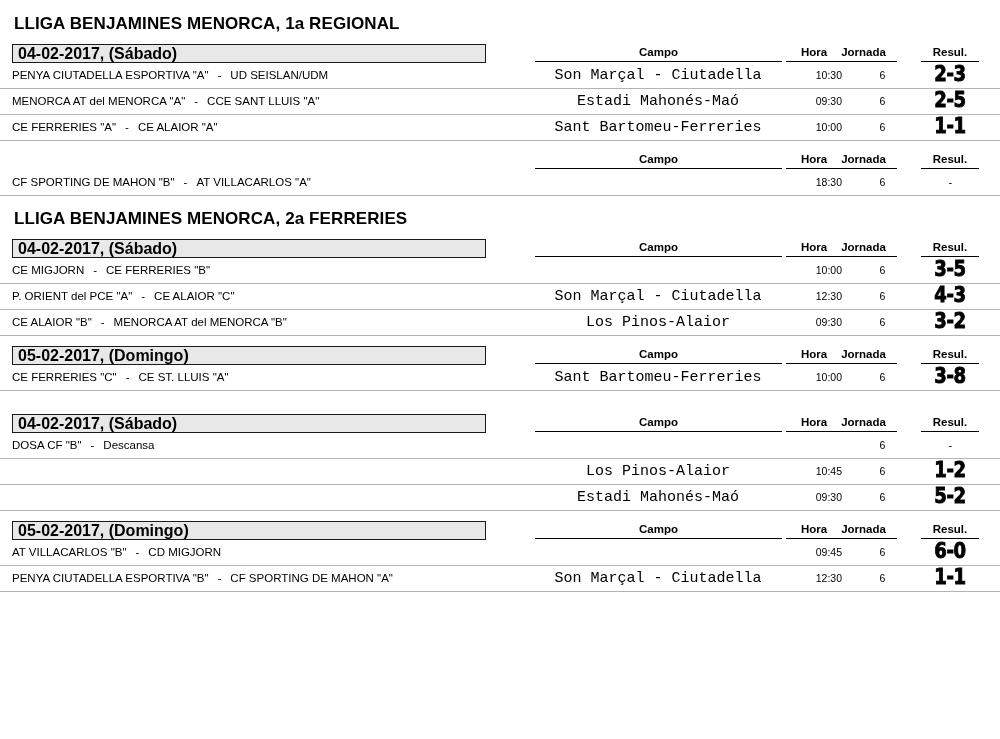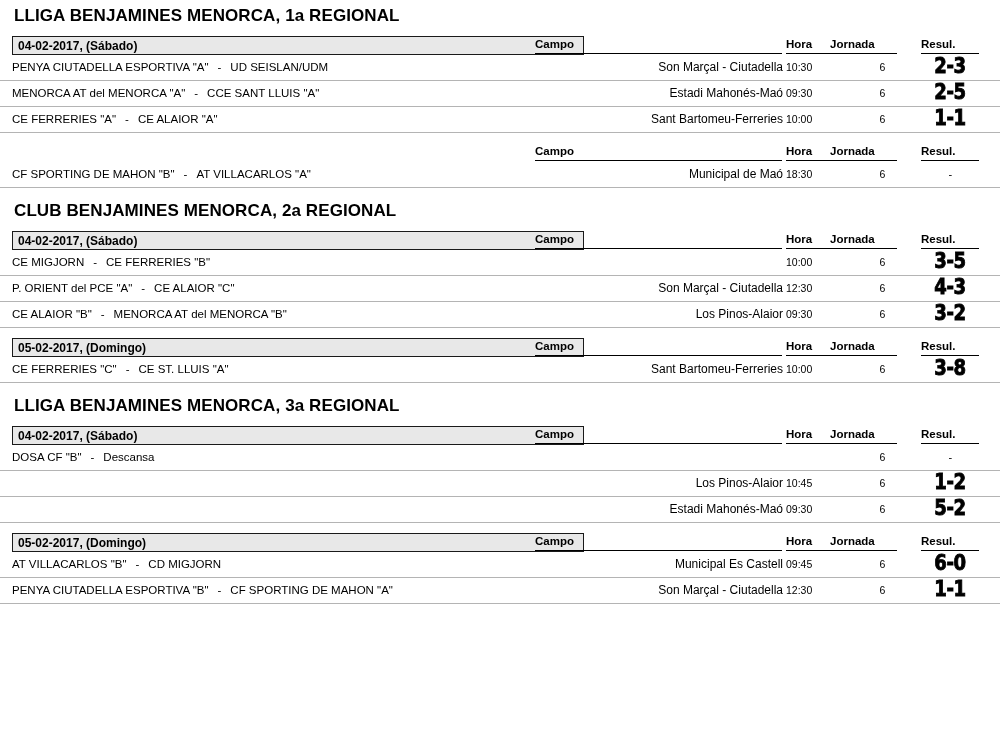--- a/index.html
+++ b/index.html
@@ -27,50 +27,51 @@
     font-size: 17px;
     font-weight: bold;
     letter-spacing: 0.1px;
     color: #000;
     margin: 0 0 0 14px;
     padding: 0;
     line-height: 20px;
     white-space: nowrap;
   }
   .league-block { margin-bottom: 0; }
-  .league-block.first { padding-top: 6px; }
+  .league-block.first { padding-top: 14px; }
   .league-block.later { padding-top: 13px; }
 
   
   .date-group { margin-top: 10px; }
 
   .group-head {
     position: relative;
     height: 19px;
   }
   .date-box {
     position: absolute;
     left: 12px;
     top: 0;
-    width: 572px;
+    width: 474px;
     height: 19px;
     box-sizing: border-box;
     background: #e8e8e8;
     border: 1.5px solid #1a1a1a;
-    font-size: 12px;
+    font-size: 16px;
     font-weight: bold;
     line-height: 16px;
     padding: 1px 0 0 5px;
     white-space: nowrap;
   }
   .col-head {
     position: absolute;
     top: 1px;
     font-size: 11.5px;
     font-weight: bold;
+    text-align: center;
     line-height: 15px;
     border-bottom: 1.6px solid #000;
     height: 17px;
     box-sizing: border-box;
   }
   .col-head.campo   { left: 535px; width: 247px; }
   .col-head.hora    { left: 786px; width: 56px; }
   .col-head.jornada { left: 830px; width: 67px; }
   .col-head.resul   { left: 921px; width: 58px; }
 
@@ -88,33 +89,34 @@
     font-size: 11.5px;
     line-height: 14px;
     white-space: nowrap;
   }
   .row .teams .sep { padding: 0 9px; }
   .row .campo {
     position: absolute;
     left: 533px;
     top: 6px;
     width: 250px;
-    font-size: 12px;
+    font-size: 15px;
     line-height: 13px;
-    text-align: right;
+    text-align: center;
     white-space: nowrap;
+    font-family: Liberation Mono, monospace;
   }
   .row .hora {
     position: absolute;
     left: 786px;
     top: 6px;
     width: 56px;
     font-size: 10.5px;
     line-height: 13px;
-    text-align: left;
+    text-align: right;
   }
   .row .jornada {
     position: absolute;
     left: 849px;
     top: 6px;
     width: 67px;
     font-size: 10.5px;
     line-height: 13px;
     text-align: center;
   }
@@ -185,30 +187,29 @@
         <div class="date-group">
           <div class="group-head">
             <div class="col-head campo">Campo</div>
             <div class="col-head hora">Hora</div>
             <div class="col-head jornada">Jornada</div>
             <div class="col-head resul">Resul.</div>
           </div>
           <div class="rows">
             <div class="row">
               <div class="teams"><span>CF SPORTING DE MAHON "B"</span><span class="sep">-</span><span>AT VILLACARLOS "A"</span></div>
-              <div class="campo">Municipal de Maó</div>
               <div class="hora">18:30</div>
               <div class="jornada">6</div>
               <div class="resul empty">-</div>
             </div>
           </div>
         </div>
       </div>
       <div class="league-block later">
-        <div class="league-title">CLUB BENJAMINES MENORCA, 2a REGIONAL</div>
+        <div class="league-title">LLIGA BENJAMINES MENORCA, 2a FERRERIES</div>
         <div class="date-group">
           <div class="group-head">
             <div class="date-box">04-02-2017,  (Sábado)</div>
             <div class="col-head campo">Campo</div>
             <div class="col-head hora">Hora</div>
             <div class="col-head jornada">Jornada</div>
             <div class="col-head resul">Resul.</div>
           </div>
           <div class="rows">
             <div class="row">
@@ -246,21 +247,20 @@
               <div class="teams"><span>CE FERRERIES "C"</span><span class="sep">-</span><span>CE ST. LLUIS "A"</span></div>
               <div class="campo">Sant Bartomeu-Ferreries</div>
               <div class="hora">10:00</div>
               <div class="jornada">6</div>
               <div class="resul">3-8</div>
             </div>
           </div>
         </div>
       </div>
       <div class="league-block later">
-        <div class="league-title">LLIGA BENJAMINES MENORCA, 3a REGIONAL</div>
         <div class="date-group">
           <div class="group-head">
             <div class="date-box">04-02-2017,  (Sábado)</div>
             <div class="col-head campo">Campo</div>
             <div class="col-head hora">Hora</div>
             <div class="col-head jornada">Jornada</div>
             <div class="col-head resul">Resul.</div>
           </div>
           <div class="rows">
             <div class="row">
@@ -288,21 +288,20 @@
           <div class="group-head">
             <div class="date-box">05-02-2017,  (Domingo)</div>
             <div class="col-head campo">Campo</div>
             <div class="col-head hora">Hora</div>
             <div class="col-head jornada">Jornada</div>
             <div class="col-head resul">Resul.</div>
           </div>
           <div class="rows">
             <div class="row">
               <div class="teams"><span>AT VILLACARLOS "B"</span><span class="sep">-</span><span>CD MIGJORN</span></div>
-              <div class="campo">Municipal Es Castell</div>
               <div class="hora">09:45</div>
               <div class="jornada">6</div>
               <div class="resul">6-0</div>
             </div>
             <div class="row">
               <div class="teams"><span>PENYA CIUTADELLA ESPORTIVA "B"</span><span class="sep">-</span><span>CF SPORTING DE MAHON "A"</span></div>
               <div class="campo">Son Marçal - Ciutadella</div>
               <div class="hora">12:30</div>
               <div class="jornada">6</div>
               <div class="resul">1-1</div>

